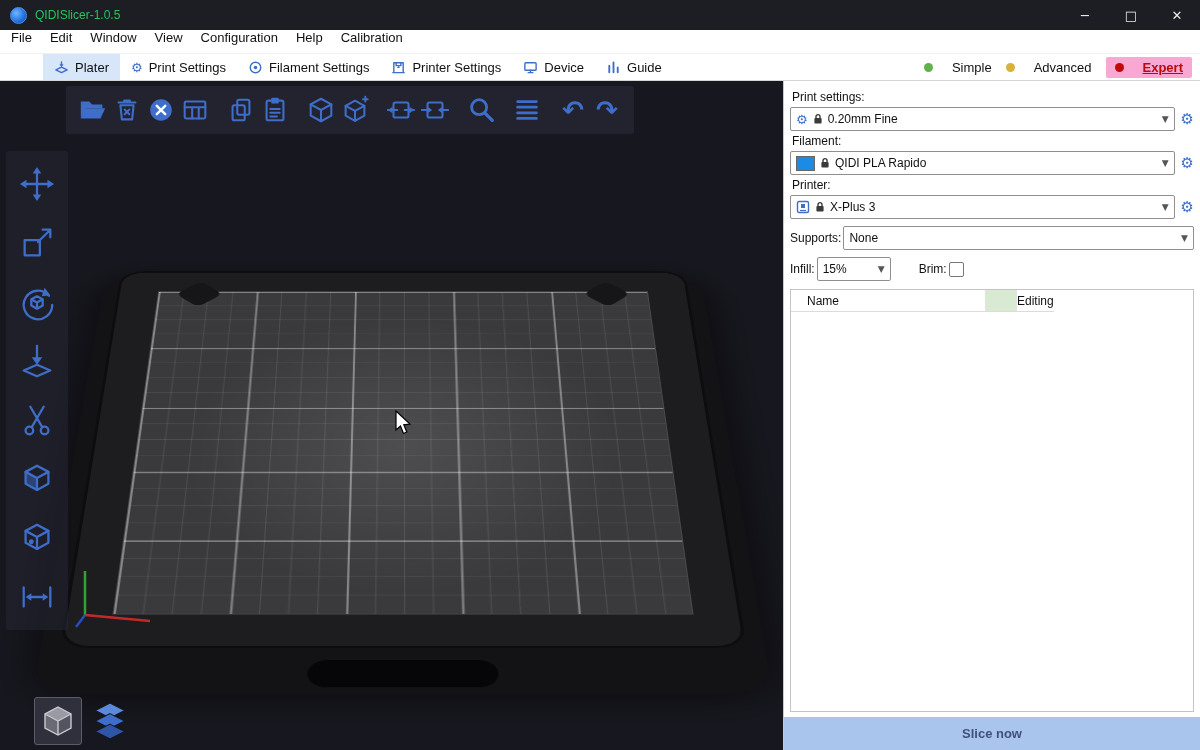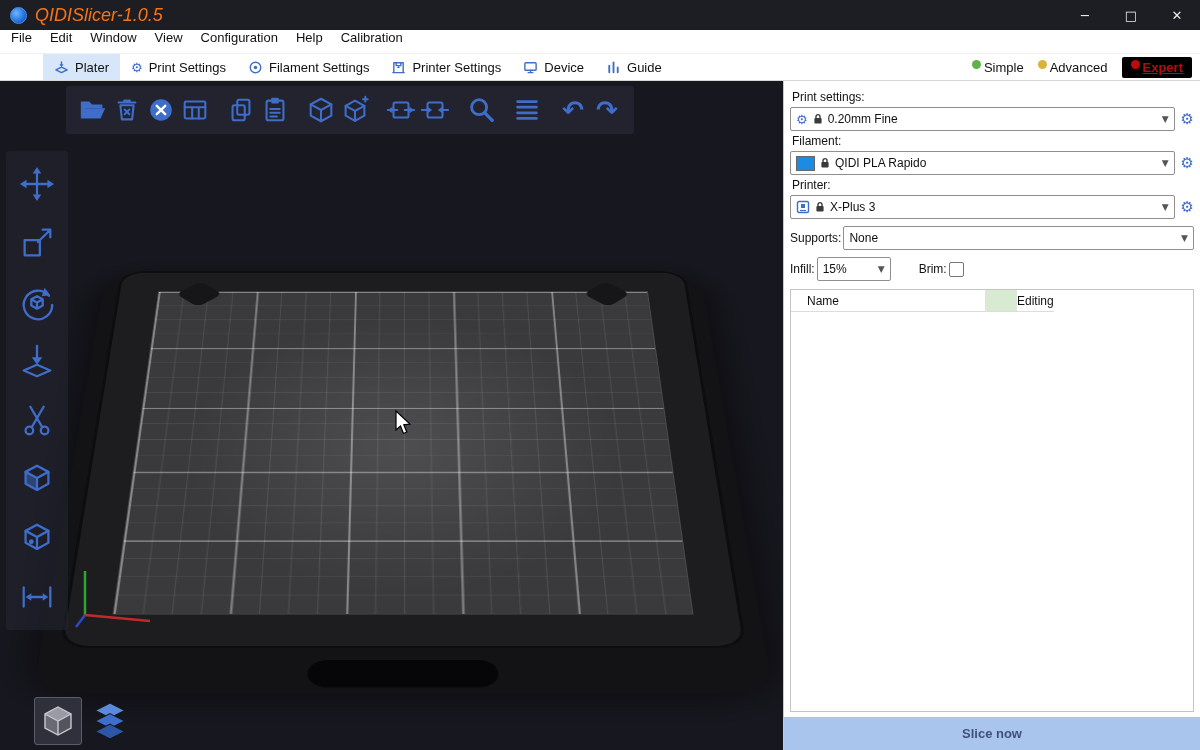--- a/index.html
+++ b/index.html
@@ -3,40 +3,40 @@
 <meta charset="utf-8">
 <style>
   html,body{margin:0;padding:0;width:1200px;height:750px;overflow:hidden;
     font-family:"Liberation Sans",sans-serif;background:#fff;-webkit-font-smoothing:antialiased;}
   .window{width:1200px;height:750px;display:flex;flex-direction:column;}
 
   
   .titlebar{height:30px;background:#1d1e23;color:#fff;display:flex;align-items:center;flex:0 0 30px;}
   .app-icon{width:15px;height:15px;border-radius:50%;margin:0 8px 0 10px;
     background:radial-gradient(circle at 35% 35%, #6fb6ff, #1565d8 70%);border:1px solid #4a8de0;}
-  .title-text{font-size:18px;color:#f97316;font-style:italic;}
+  .title-text{font-size:12px;color:#22c55e;}
   .win-controls{margin-left:auto;display:flex;height:100%;}
   .win-btn{width:46px;height:100%;display:flex;align-items:center;justify-content:center;font-size:13px;color:#e8e8e8;font-family:"DejaVu Sans",sans-serif;}
 
   
   .menubar{height:23px;background:#ffffff;display:flex;align-items:flex-start;padding-left:2px;flex:0 0 23px;border-bottom:1px solid #f0f0f0;}
   .menu-item{padding:0 9px;font-size:13px;color:#111;}
 
   
   .tabbar{height:26px;background:#fff;border-bottom:1px solid #d6d6d6;display:flex;align-items:stretch;flex:0 0 26px;font-size:13px;}
   .tab{display:flex;align-items:center;gap:6px;padding:0 11px;color:#111;}
   .tab.active{background:#d7e6f8;margin-left:43px;}
   .tab svg{flex:0 0 auto;}
   .modes{margin-left:auto;display:flex;align-items:center;gap:14px;padding-right:8px;}
-  .mode{display:flex;gap:3px;color:#111;}
+  .mode{display:flex;align-items:center;gap:19px;color:#111;}
   .dot{width:9px;height:9px;border-radius:50%;}
   .dot-green{background:#63b14e;}
   .dot-yellow{background:#d8b23a;}
   .dot-red{background:#c00a0a;}
-  .mode.expert{background:#000000;color:#b50d0d;font-weight:bold;padding:3px 9px;border-radius:2px;text-decoration:underline;}
+  .mode.expert{background:#f9a8d4;color:#b50d0d;font-weight:bold;padding:3px 9px;border-radius:2px;text-decoration:underline;}
 
   
   .main{flex:1;display:flex;min-height:0;}
   .viewport{flex:1;position:relative;background:#17171f;overflow:hidden;}
 
   
   .bed3d{position:absolute;left:93px;top:50px;width:620px;height:620px;
     transform:perspective(2500px) rotateX(53deg);transform-origin:50% 50%;}
   .bed-base{position:absolute;left:-16px;right:-16px;top:16px;bottom:-60px;background:#131316;border-radius:36px;
     box-shadow:0 0 50px rgba(0,0,0,.7);}

